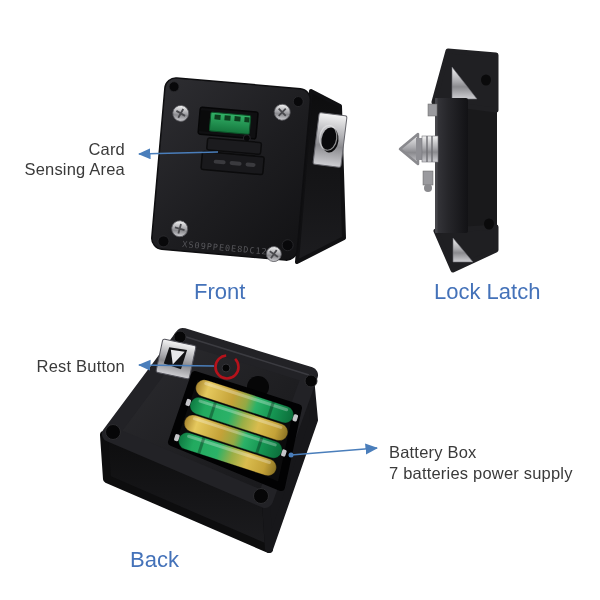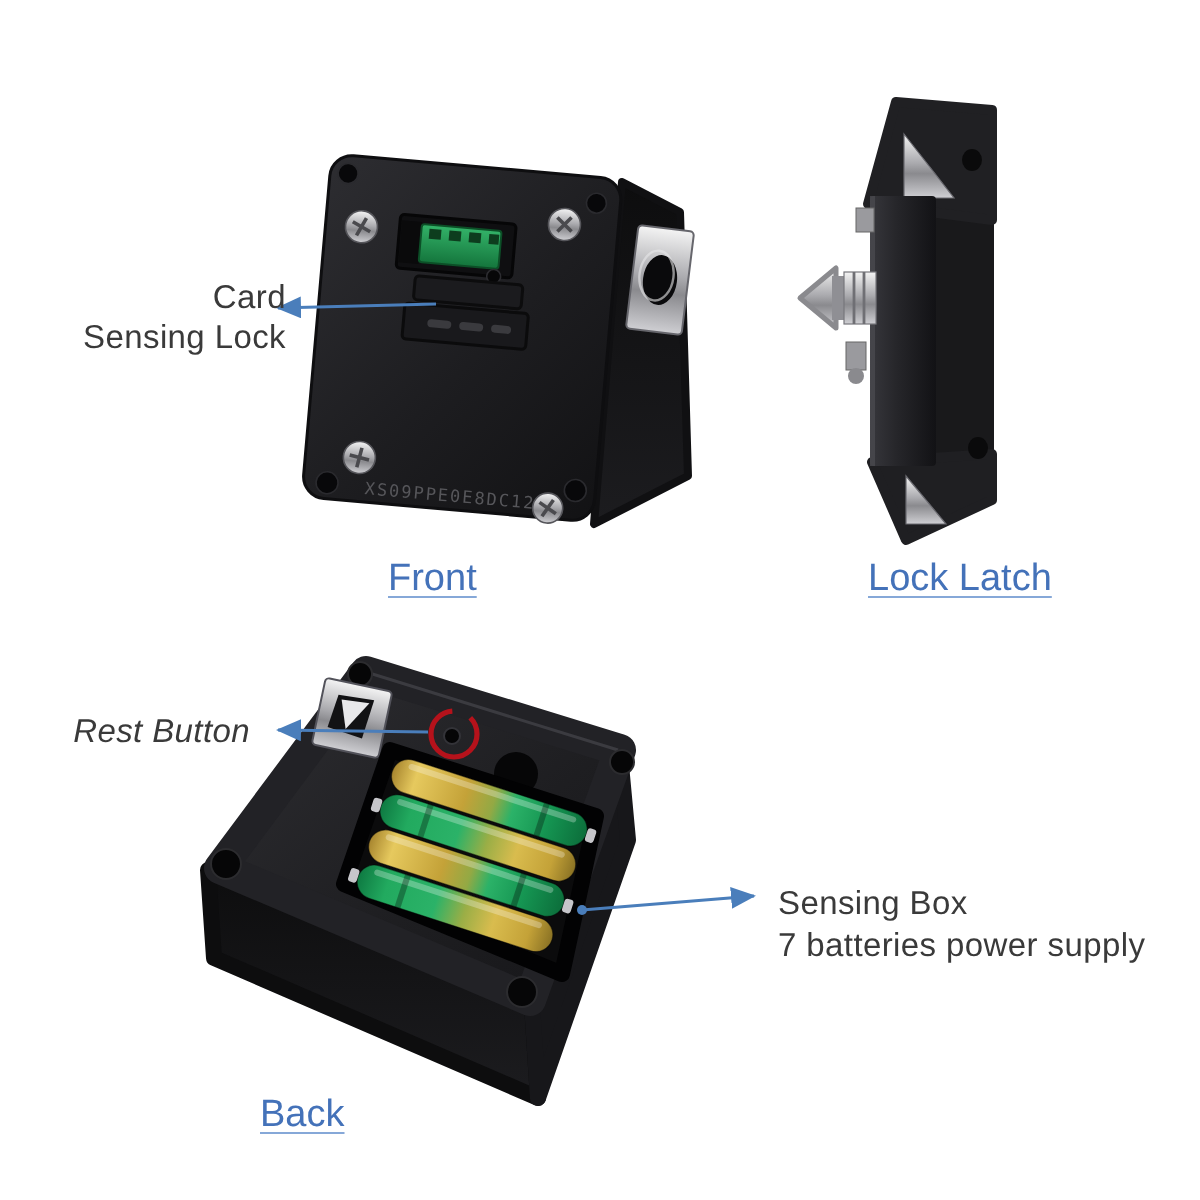--- a/index.html
+++ b/index.html
@@ -3,22 +3,22 @@
 <meta charset="utf-8">
 <style>
   html,body{margin:0;padding:0;background:#fff;}
   .canvas{position:relative;width:600px;height:600px;background:var(--bg,#ffffff);
           font-family:"Liberation Sans",sans-serif;overflow:hidden;}
   .scene{position:absolute;left:0;top:0;z-index:1;}
   .label{position:absolute;z-index:2;font-size:16.5px;line-height:20px;
          color:var(--label_text,#3a3a3a);letter-spacing:.2px;white-space:nowrap;}
   .label.right{text-align:right;}
   .label.two{line-height:21px;}
-  .caption{position:absolute;z-index:2;font-size:19px;color:var(--link,#4472b9);
-           text-decoration:underline;text-decoration-color:#86a8d8;text-underline-offset:3px;
+  .caption{position:absolute;z-index:2;font-size:22px;color:var(--link,#4472b9);
+           text-decoration-color:#86a8d8;text-underline-offset:3px;
            cursor:pointer;white-space:nowrap;}
 </style>
 </head>
 <body>
 
 <div class="canvas">
 
 <svg class="scene" width="600" height="600" viewBox="0 0 600 600">
   <defs>
     <marker id="arr" markerUnits="userSpaceOnUse" markerWidth="14" markerHeight="12" refX="11.5" refY="5.5" orient="auto">
@@ -216,29 +216,29 @@
 
   <circle cx="227" cy="367" r="11.5" fill="none" style="stroke:var(--annotation_red,#b5121b)" stroke-width="2.6" stroke-dasharray="62 10" transform="rotate(-45 227 367)"></circle>
   <line x1="218" y1="152" x2="139" y2="154" style="stroke:var(--arrow,#4a7ebb)" stroke-width="1.6" marker-end="url(#arr)"></line>
   <line x1="214" y1="366" x2="139" y2="365" style="stroke:var(--arrow,#4a7ebb)" stroke-width="1.6" marker-end="url(#arr)"></line>
   <g>
     <circle cx="291" cy="455" r="2.5" style="fill:var(--arrow,#4a7ebb)"></circle>
     <line x1="291" y1="455" x2="377" y2="448" style="stroke:var(--arrow,#4a7ebb)" stroke-width="1.6" marker-end="url(#arr)"></line>
   </g>
 </svg>
 
-<div class="label right" style="top:139px;right:457px;">
+<div class="label right" style="top:139px;right:475px;">
   <div>Card</div>
-  <div>Sensing Lock</div>
+  <div>Sensing Area</div>
 </div>
 
-<div class="label right" style="top:356px;right:475px;font-style:italic;">Rest Button</div>
+<div class="label right" style="top:356px;right:475px;">Rest Button</div>
 
 <div class="label two" style="top:442px;left:389px;">
-  <div>Sensing Box</div>
+  <div>Battery Box</div>
   <div>7 batteries power supply</div>
 </div>
 
 <span class="caption" style="top:279px;left:194px;">Front</span>
 <span class="caption" style="top:279px;left:434px;">Lock Latch</span>
 <span class="caption" style="top:547px;left:130px;">Back</span>
 
 </div>
 
 </body></html>

